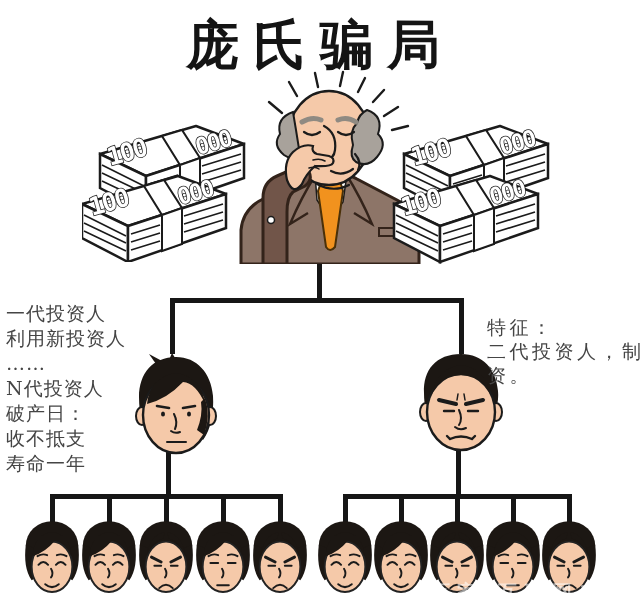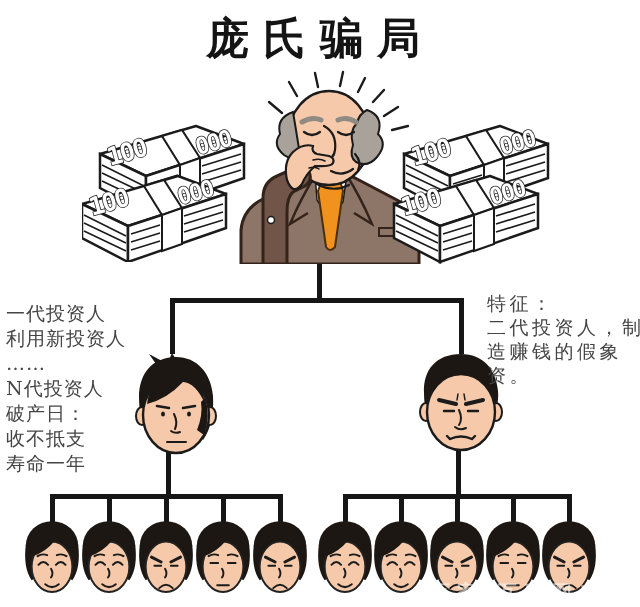--- a/index.html
+++ b/index.html
@@ -1,24 +1,24 @@
 <!DOCTYPE html>
 <html style="--skin: #F5C9A9; --hair: #1C1713; --suit: #8D7568; --suitline: #33231A; --sleeve: #715549; --tie: #F1921E; --grayhair: #A8A29B; --line: #161616; --text: #454545;"><head>
 <meta charset="utf-8">
 <style>
   html,body{margin:0;padding:0;background:#ffffff;}
   #stage{position:relative;width:640px;height:607px;background:#ffffff;overflow:hidden;
          font-family:"DejaVu Serif", serif;}
   .cline{position:absolute;background:var(--line,#161616);}
   .title{position:absolute;left:0;top:10px;width:100%;text-align:center;
-         font-size:43px;font-weight:900;letter-spacing:14px;color:#141414;
+         font-size:53px;font-weight:900;letter-spacing:14px;color:#141414;
          font-family:Liberation Sans, sans-serif;}
   .note{position:absolute;color:var(--text,#454545);}
   .note-left{left:6px;top:301px;width:128px;font-size:19px;line-height:25px;letter-spacing:1px;}
-  .note-right{left:487px;top:291px;width:152px;font-size:19px;line-height:24px;letter-spacing:3.5px;}
+  .note-right{left:487px;top:315px;width:152px;font-size:19px;line-height:24px;letter-spacing:3.5px;}
   .note-line{white-space:nowrap;}
   .absvg{position:absolute;}
   .mtxt{font-family:"DejaVu Sans Mono", monospace;font-weight:bold;font-size:25px;
         fill:#ffffff;stroke:#1b1b1b;stroke-width:1.5px;paint-order:stroke;letter-spacing:-2px;}
   .m2{font-size:23px;}
   .face-row{position:absolute;width:300px;height:84px;}
   .bface{position:absolute;top:0;width:62px;height:82px;}
   .watermark{position:absolute;left:430px;top:570px;font-size:20px;font-weight:bold;
              letter-spacing:7px;color:rgba(255,255,255,0.55);z-index:9;
              font-family:"DejaVu Sans", sans-serif;margin-top:9px;}
@@ -192,21 +192,20 @@
     <div class="note-line">……</div>
     <div class="note-line">N代投资人</div>
     <div class="note-line">破产日：</div>
     <div class="note-line">收不抵支</div>
     <div class="note-line">寿命一年</div>
   </div>
 
   <div class="note note-right">
     <div class="note-line">特征：</div>
     <div class="note-line">二代投资人，制</div>
-    <div class="note-line">造赚钱的假象</div>
     <div class="note-line">资。</div>
   </div>
 
   <div class="face-row" style="left:21px;top:519px;">
       <div class="bface" style="left: 0px;"><svg viewBox="0 0 64 84" width="62" height="82">
     <ellipse cx="32" cy="27" rx="27" ry="25" fill="#1C1713"></ellipse>
     <path d="M5,26 Q2,50 11,63 L19,58 Q13,46 14,30 Z" fill="#1C1713"></path>
     <path d="M59,26 Q62,50 53,63 L45,58 Q51,46 50,30 Z" fill="#1C1713"></path>
     <ellipse cx="32" cy="49" rx="21" ry="26" fill="#F5C9A9" stroke="#222" stroke-width="2"></ellipse>
     <path d="M12,38 Q13,16 32,13 Q51,16 52,38 Q44,21 35,22 Q25,34 12,38 Z" fill="#1C1713"></path>

